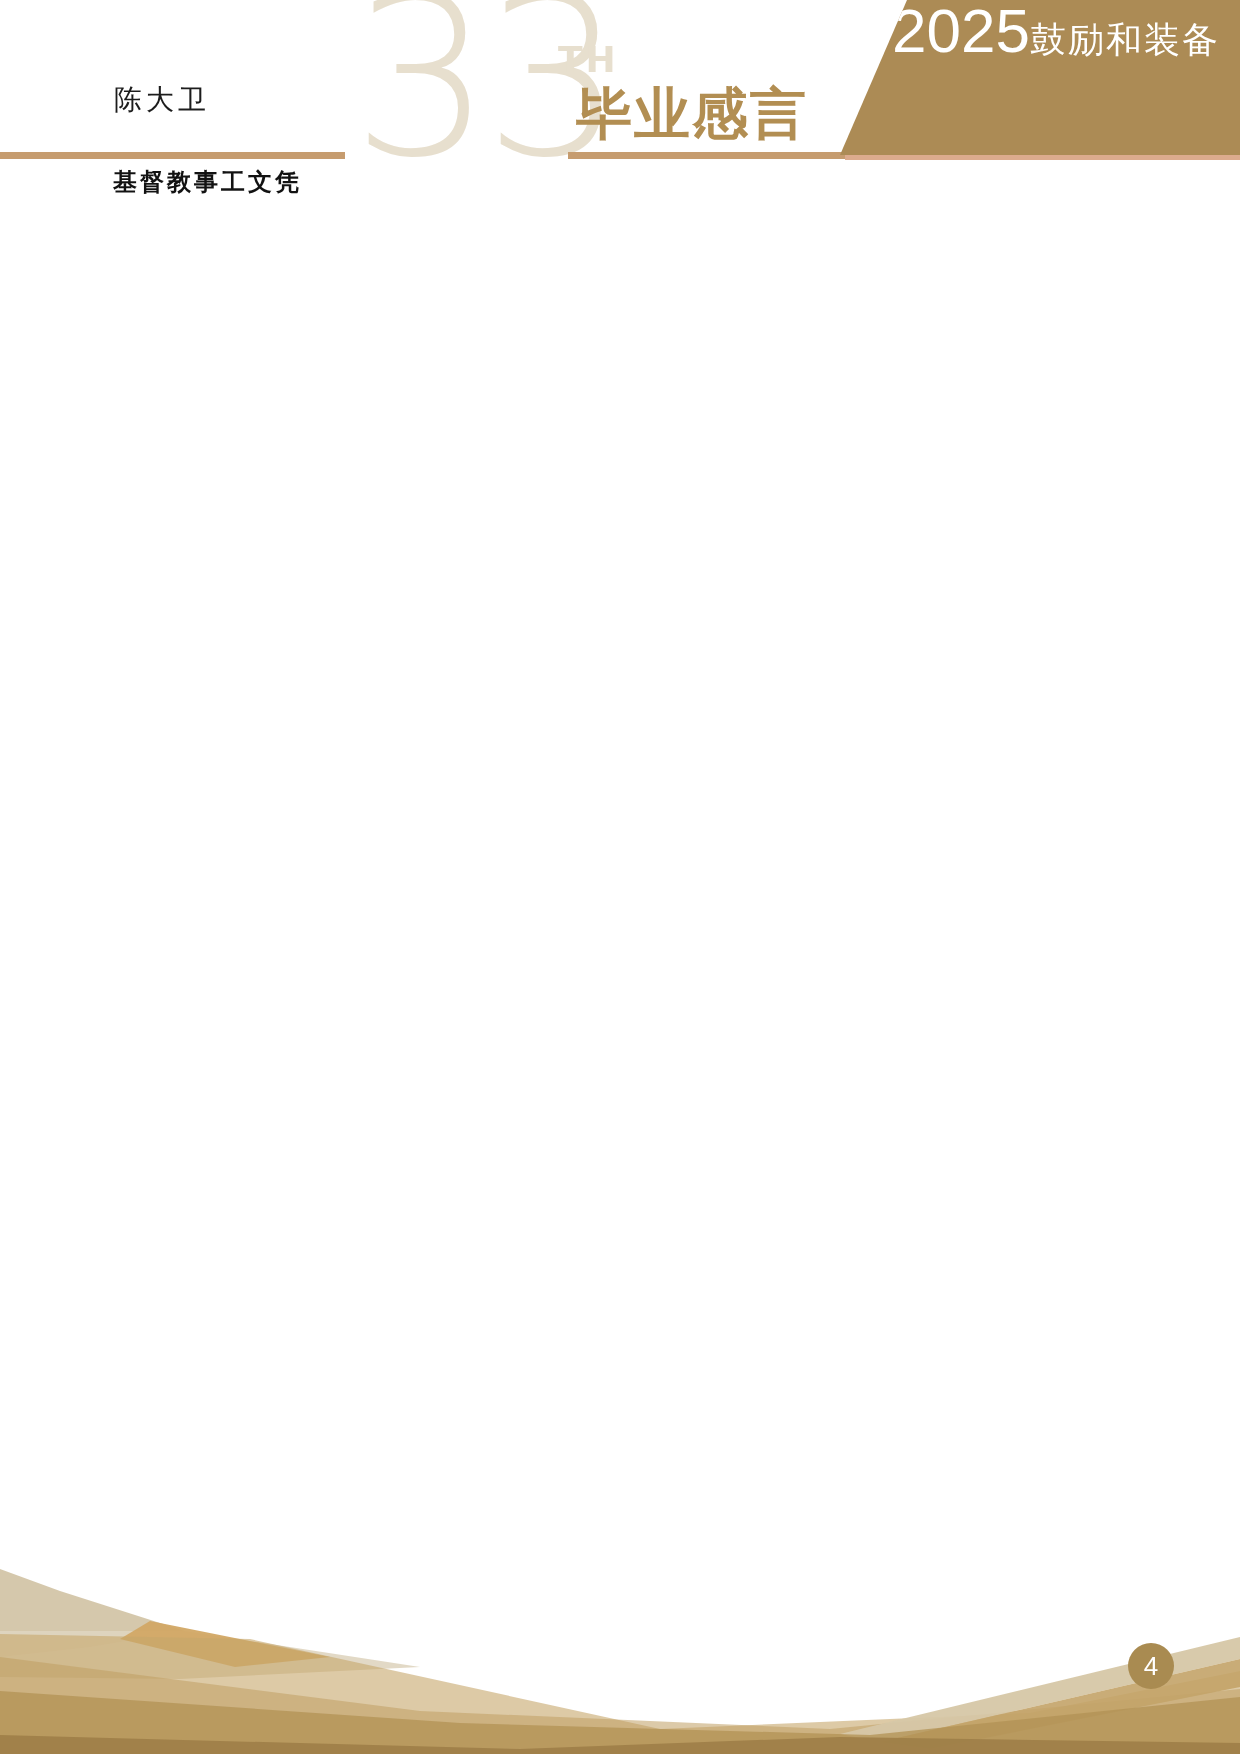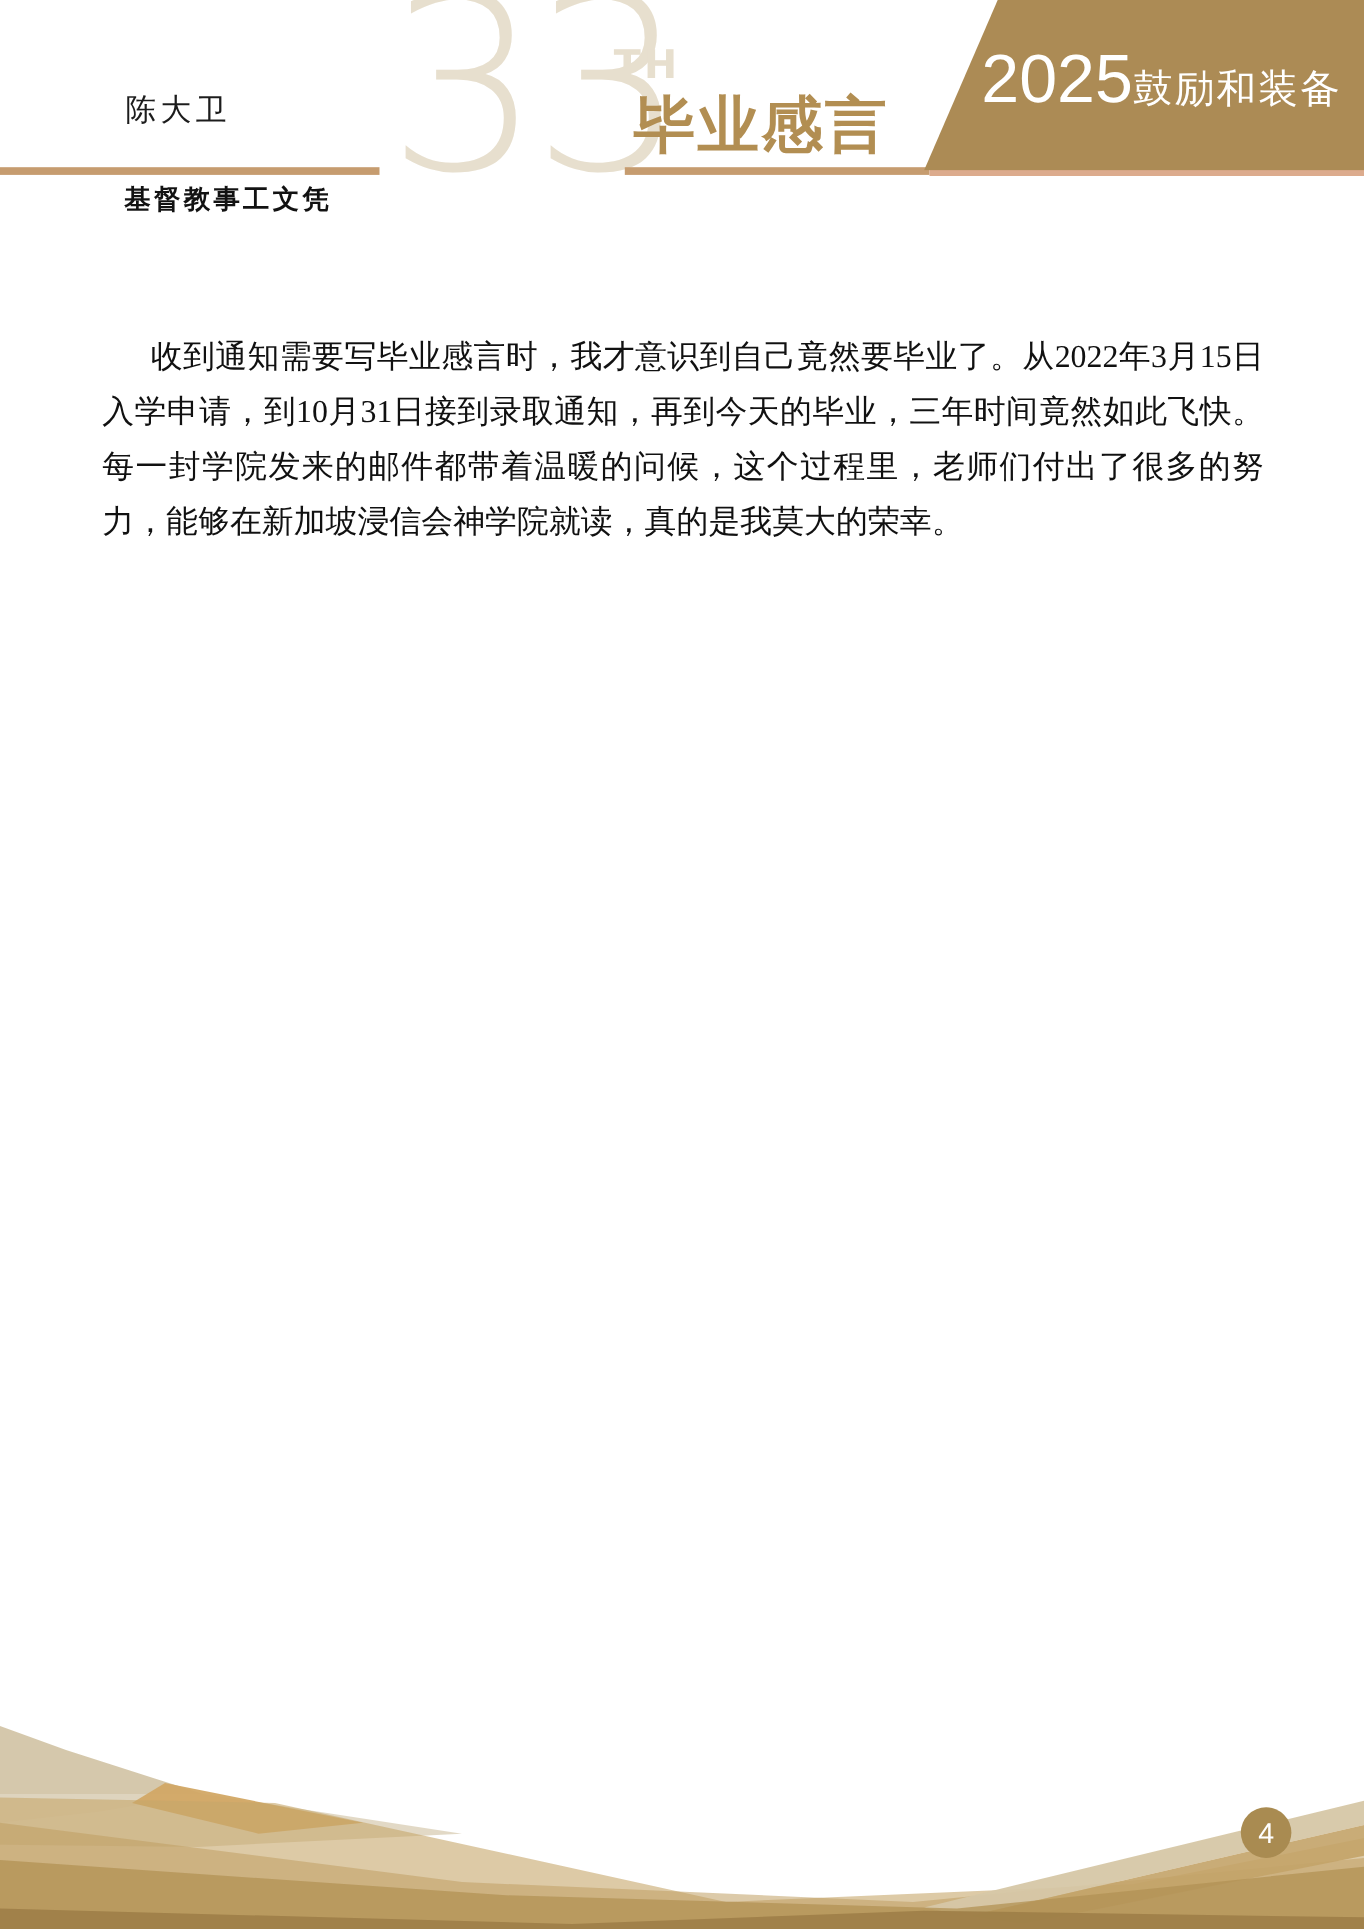--- a/index.html
+++ b/index.html
@@ -25,21 +25,21 @@
   .edition-suffix { position:absolute; left:558px; top:42px; font-size:36px; line-height:1;
                     font-weight:600; color:#e7dfce; letter-spacing:3px;
                     font-family:"DejaVu Sans ExtraLight","DejaVu Sans",sans-serif; }
   .page-title { position:absolute; left:576px; top:86px; font-size:56px; line-height:1;
                 color:#b28e52; font-weight:700; letter-spacing:2px; }
 
   .year-banner { position:absolute; left:840px; top:0; width:400px; height:155px;
                  background:#ac8b55;
                  -webkit-clip-path:polygon(67px 0, 400px 0, 400px 155px, 0 155px);
                  clip-path:polygon(67px 0, 400px 0, 400px 155px, 0 155px);
-                 display:flex; align-items:center; justify-content:flex-start; }
+                 display:flex; align-items:flex-start; justify-content:flex-start; }
   .banner-inner { display:flex; align-items:baseline; padding:0 0 10px 52px; color:#ffffff; }
   .banner-year  { font-size:62px; line-height:1; font-weight:400; letter-spacing:0px; }
   .banner-label { font-size:36px; line-height:1; font-weight:400; letter-spacing:2px; }
 
   
   .body-text { position:absolute; left:93px; top:300px; width:1056px;
                font-family:"Liberation Serif","DejaVu Serif",serif;
                font-size:29px; line-height:50px; color:#111111; text-align:justify; }
   .body-text p { margin:0 0 70px 0; text-indent:44px; }
 
@@ -71,21 +71,20 @@
       <div class="banner-inner">
         <span class="banner-year">2025</span>
           <span class="banner-label">鼓励和装备</span>
       </div>
     </div>
 
     <div class="program-name">基督教事工文凭</div>
   </div>
 
   <div class="body-text">
-    <p>收到通知需要写毕业感言时，我才意识到自己竟然要毕业了。从2022年3月15日入学申请，到10月31日接到录取通知，再到今天的毕业，三年时间竟然如此飞快。每一封学院发来的邮件都带着温暖的问候，这个过程里，老师们付出了很多的努力，能够在新加坡浸信会神学院就读，真的是我莫大的荣幸。</p>
   </div>
 
   <svg class="bottom-decoration" viewBox="0 0 1240 215" preserveAspectRatio="none" xmlns="http://www.w3.org/2000/svg">
     <polygon points="0,30 60,52 185,92 90,108 0,118" fill="#d3c5a8" opacity="0.95"></polygon>
     <polygon points="0,92 185,92 420,128 180,140 0,138" fill="#dfd5c0" opacity="0.9"></polygon>
     <polygon points="150,82 330,118 235,128 120,100" fill="#d2a865" opacity="0.95"></polygon>
     <polygon points="0,95 250,100 660,190 1030,174 1240,132 1240,215 0,215" fill="#c6a66b" opacity="0.6"></polygon>
     <polygon points="0,118 420,172 830,190 1240,150 1240,215 0,215" fill="#bf9e62" opacity="0.55"></polygon>
     <polygon points="840,195 1240,98 1240,120 880,203" fill="#d6c7a7" opacity="0.95"></polygon>
     <polygon points="880,203 1240,120 1240,148 930,210" fill="#c3a368" opacity="0.9"></polygon>

